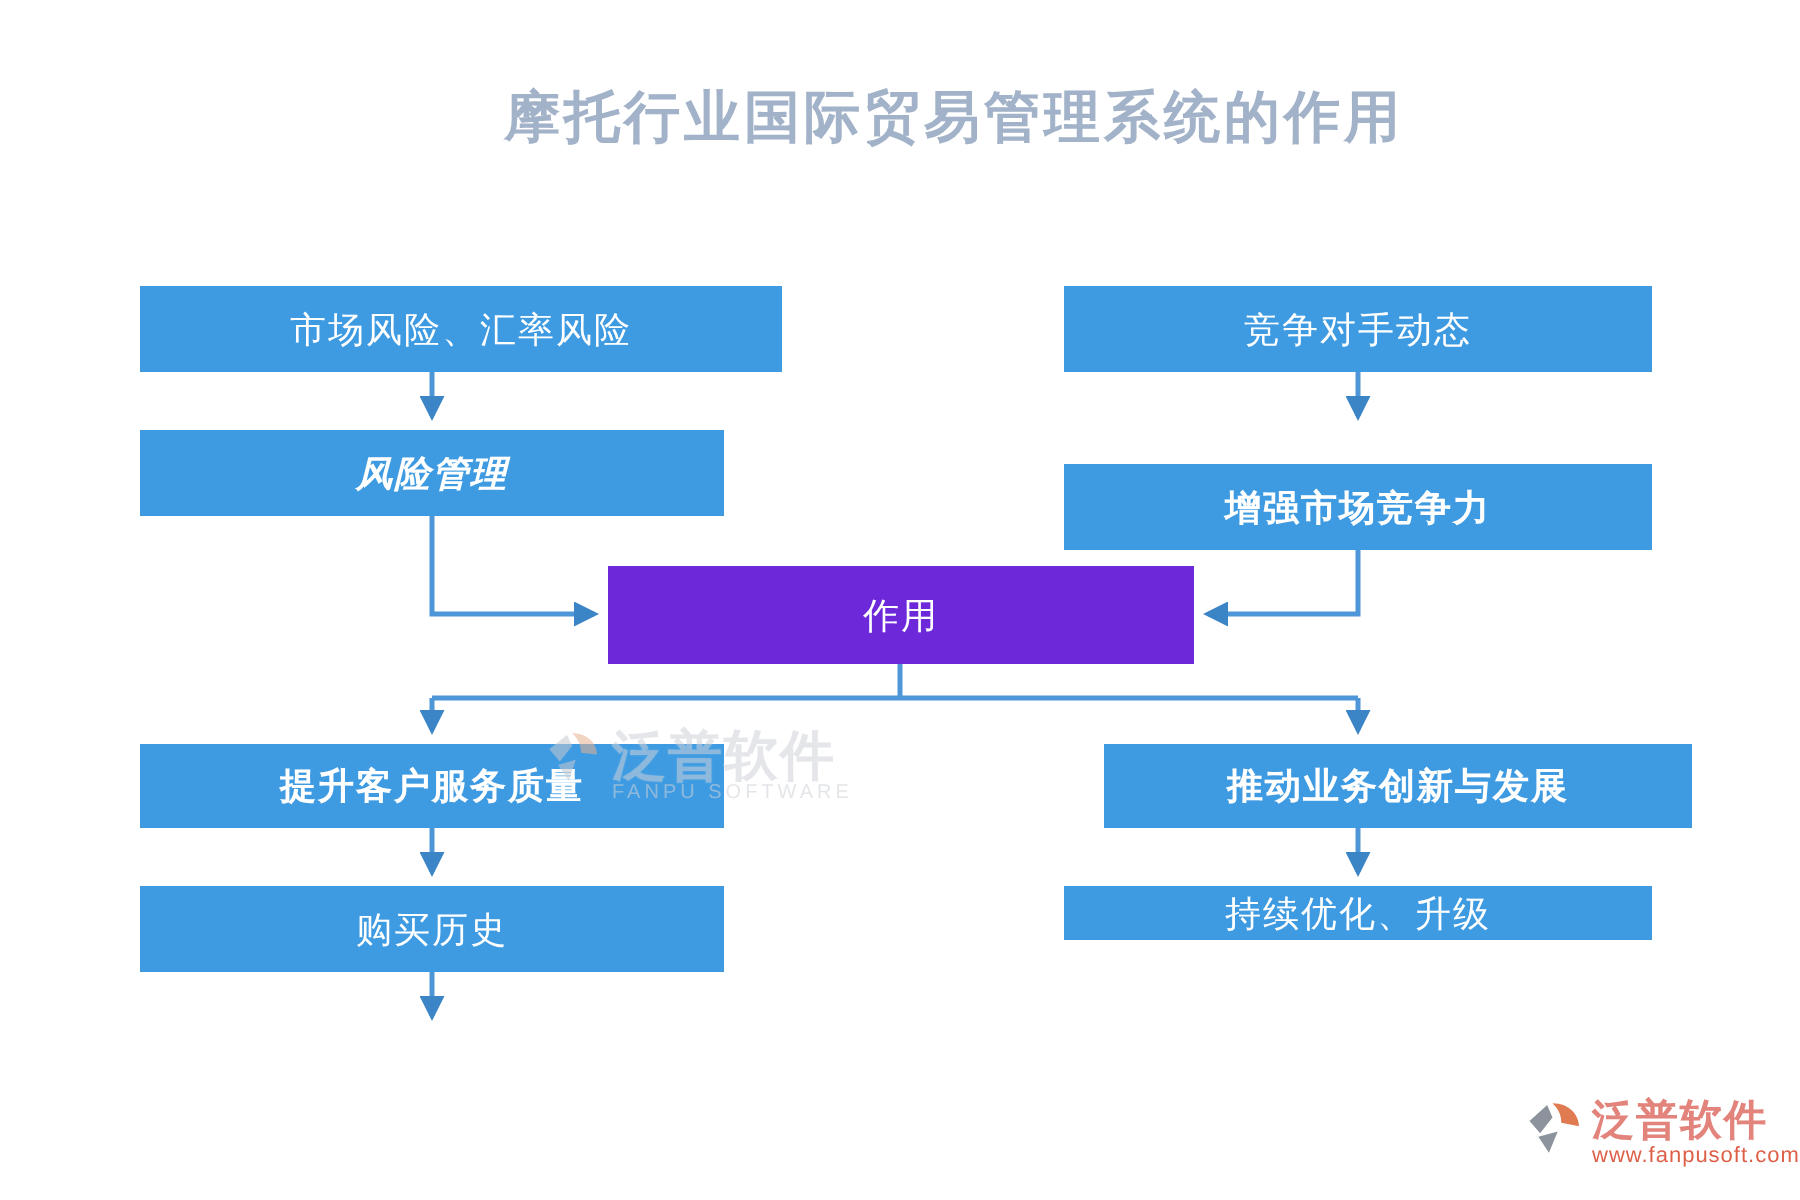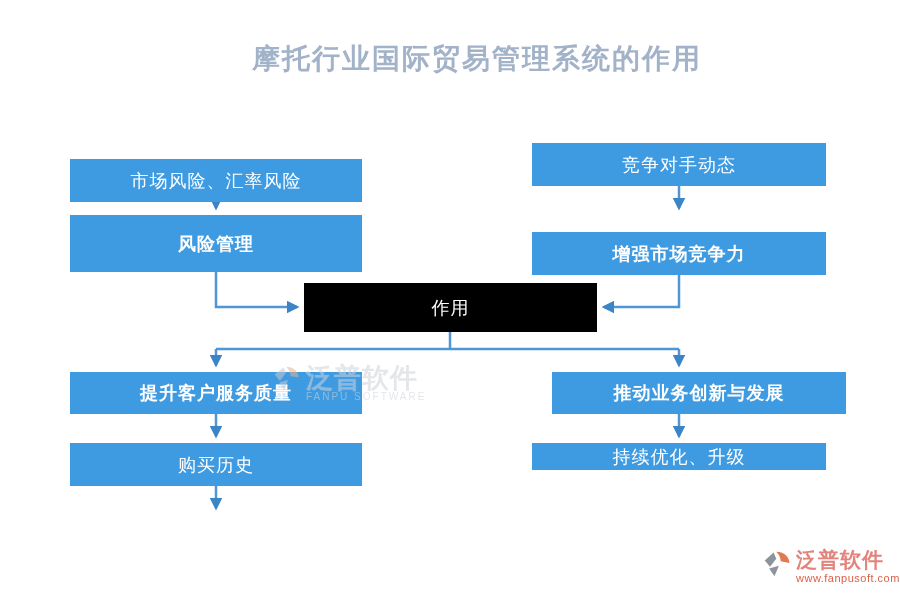--- a/index.html
+++ b/index.html
@@ -10,25 +10,25 @@
   .diagram-title{
     position:absolute;left:0;top:40px;width:900px;text-align:center;
     font-family:"Liberation Serif", serif;font-weight:bold;
     font-size:28px;letter-spacing:2px;color:#a2b2c8;margin-left:27px;
   }
   .node{
     position:absolute;display:flex;align-items:center;justify-content:center;
     color:#ffffff;font-size:18px;letter-spacing:1px;box-sizing:border-box;
   }
   .node.blue{background:#3f9be1;}
-  .node.green{background:#000000;}
+  .node.green{background:#6d28d9;}
   .node.bold{font-weight:bold;}
   
-  #n-market-risk          {left:70px; top:143px;width:292px;height:43px;margin-top:16px;}
-  #n-risk-management      {left:70px; top:215px;width:292px;height:57px;}
+  #n-market-risk          {left:70px; top:143px;width:321px;height:43px;}
+  #n-risk-management      {left:70px; top:215px;width:292px;height:43px;font-style:italic;}
   #n-competitor-dynamics  {left:532px;top:143px;width:294px;height:43px;}
   #n-market-competitiveness{left:532px;top:232px;width:294px;height:43px;}
   #n-role                 {left:304px;top:283px;width:293px;height:49px;}
   #n-customer-service     {left:70px; top:372px;width:292px;height:42px;}
   #n-purchase-history     {left:70px; top:443px;width:292px;height:43px;}
   #n-improve-products     {left:70px; top:515px;width:292px;height:43px;}
   #n-business-innovation  {left:532px;top:372px;width:294px;height:42px;margin-left:20px;}
   #n-continuous-optimization{left:532px;top:443px;width:294px;height:27px;}
   .connector-layer{position:absolute;left:0;top:0;width:900px;height:600px;pointer-events:none;}
 

